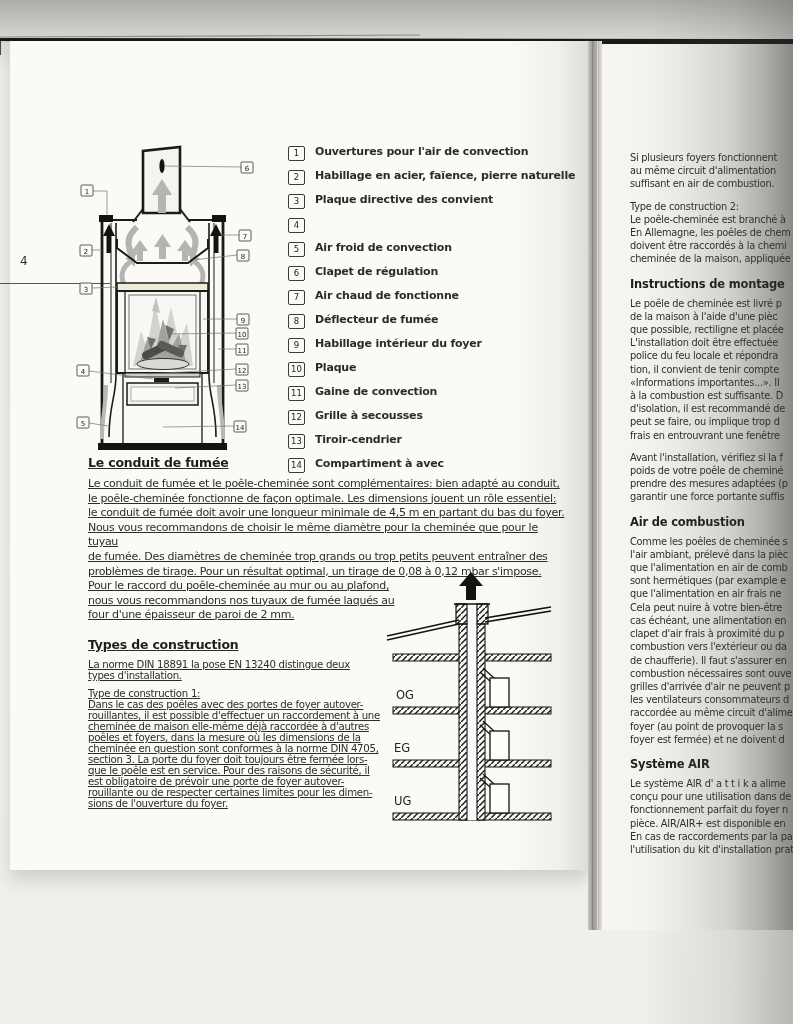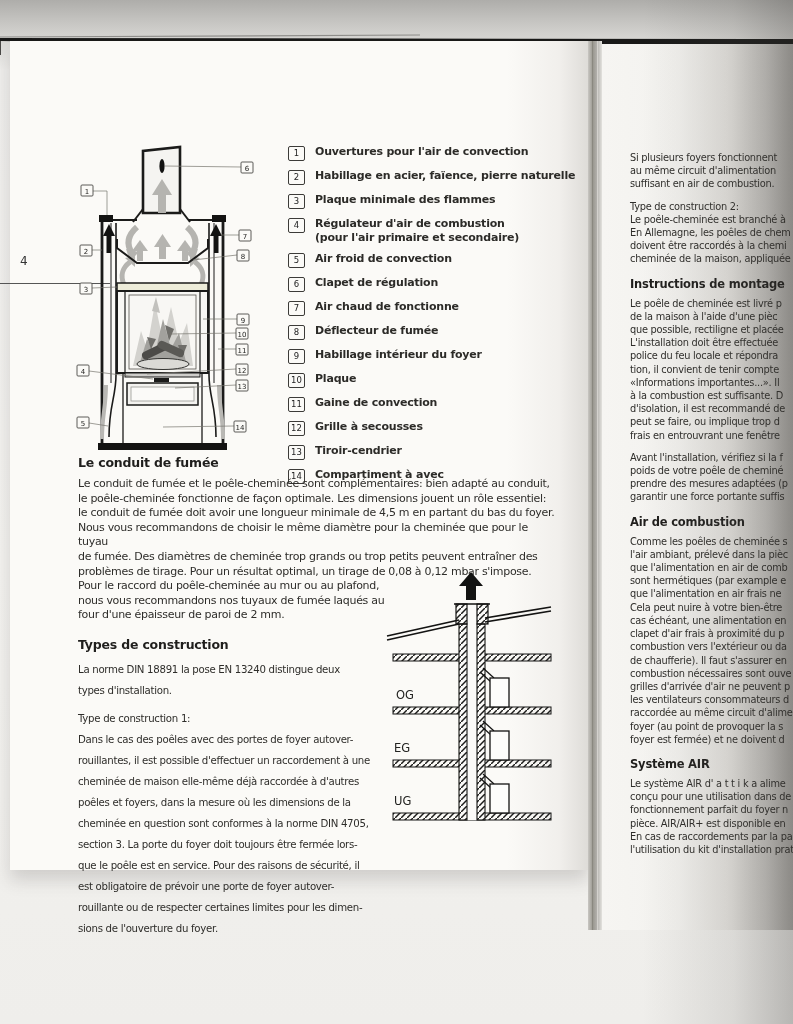--- a/index.html
+++ b/index.html
@@ -24,24 +24,24 @@
   
   .pagenum{position:absolute;left:10px;top:213px;font-size:12px;color:#333;}
   .pagenum-rule{position:absolute;left:-10px;top:242px;width:110px;height:1px;background:#555;}
   .stove-fig{position:absolute;left:65px;top:94px;width:200px;height:330px;}
   .legend{position:absolute;left:278px;top:104px;width:296px;color:#2c2b28;}
   .legend-row{display:flex;align-items:flex-start;margin-bottom:8px;}
   .lnum{flex:0 0 auto;width:15px;height:13px;border:1.2px solid #3c3b38;border-radius:2px;
         font-size:8.5px;line-height:13px;text-align:center;background:#fbfaf7;color:#222;margin-top:1px;}
   .ltext{margin-left:10px;font-size:11px;letter-spacing:-.2px;line-height:13.5px;font-weight:bold;}
   .ltext .sub{display:block;}
-  .text-main{position:absolute;left:68px;top:414px;width:480px;color:#2e2d2a;}
+  .text-main{position:absolute;left:78px;top:414px;width:480px;color:#2e2d2a;text-decoration:underline;}
   .h-left{font-size:12.5px;font-weight:bold;color:#1f1e1c;margin:0 0 7px 0;letter-spacing:-.2px;}
   .para-wide{font-size:11px;letter-spacing:-.3px;line-height:14.6px;margin:0 0 14px 0;}
-  .para-narrow{font-size:10.2px;letter-spacing:-.3px;line-height:21px;margin:0 0 7px 0;width:330px;}
+  .para-narrow{font-size:10.2px;letter-spacing:-.3px;line-height:11px;margin:0 0 7px 0;width:330px;}
   [data-bind-lines]{white-space:pre-line;}
   .building-fig{position:absolute;left:373px;top:525px;width:185px;height:272px;}
   
   .rp-text{position:absolute;left:28px;top:107px;width:185px;color:#2e2d2a;}
   .h-right{font-size:11.5px;font-weight:bold;color:#1f1e1c;margin:11px 0 6px 0;letter-spacing:-.2px;white-space:nowrap;}
   .rp-para{font-size:9.8px;letter-spacing:-.25px;line-height:13.2px;margin:0 0 9px 0;}
   svg text{font-family:"DejaVu Sans","Liberation Sans",sans-serif;}
 </style>
 </head>
 <body>
@@ -204,25 +204,24 @@
       <div class="legend-row">
           <span class="lnum" data-bind="left_page.legend.items.0.num">1</span>
           <span class="ltext" data-bind="left_page.legend.items.0.label">Ouvertures pour l'air de convection</span>
         </div>
       <div class="legend-row">
           <span class="lnum" data-bind="left_page.legend.items.1.num">2</span>
           <span class="ltext" data-bind="left_page.legend.items.1.label">Habillage en acier, faïence, pierre naturelle</span>
         </div>
       <div class="legend-row">
           <span class="lnum" data-bind="left_page.legend.items.2.num">3</span>
-          <span class="ltext" data-bind="left_page.legend.items.2.label">Plaque minimale des flammes</span>
+          <span class="ltext" data-bind="left_page.legend.items.2.label">Plaque directive des convient</span>
         </div>
       <div class="legend-row">
           <span class="lnum" data-bind="left_page.legend.items.3.num">4</span>
-          <span class="ltext"><span data-bind="left_page.legend.items.3.label">Régulateur d'air de combustion</span><span class="sub" data-bind="left_page.legend.items.3.label2">(pour l'air primaire et secondaire)</span></span>
         </div>
       <div class="legend-row">
           <span class="lnum" data-bind="left_page.legend.items.4.num">5</span>
           <span class="ltext" data-bind="left_page.legend.items.4.label">Air froid de convection</span>
         </div>
       <div class="legend-row">
           <span class="lnum" data-bind="left_page.legend.items.5.num">6</span>
           <span class="ltext" data-bind="left_page.legend.items.5.label">Clapet de régulation</span>
         </div>
       <div class="legend-row">

